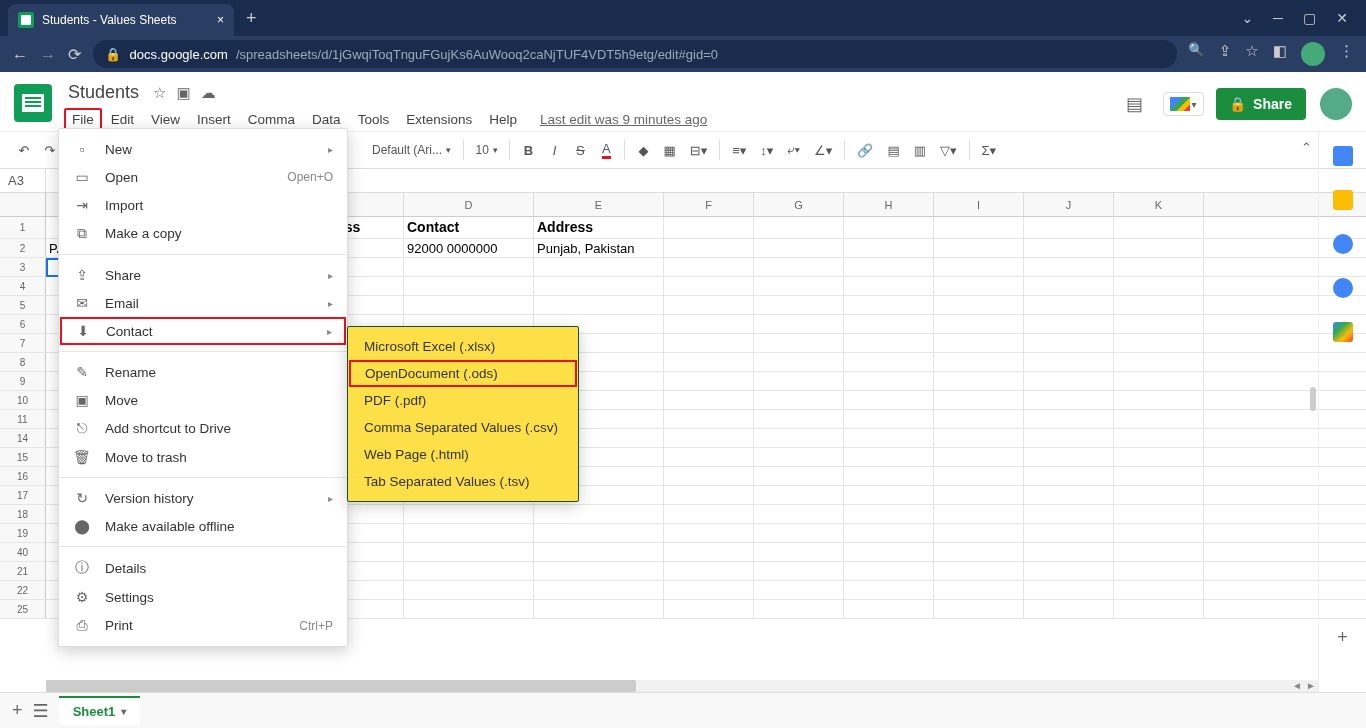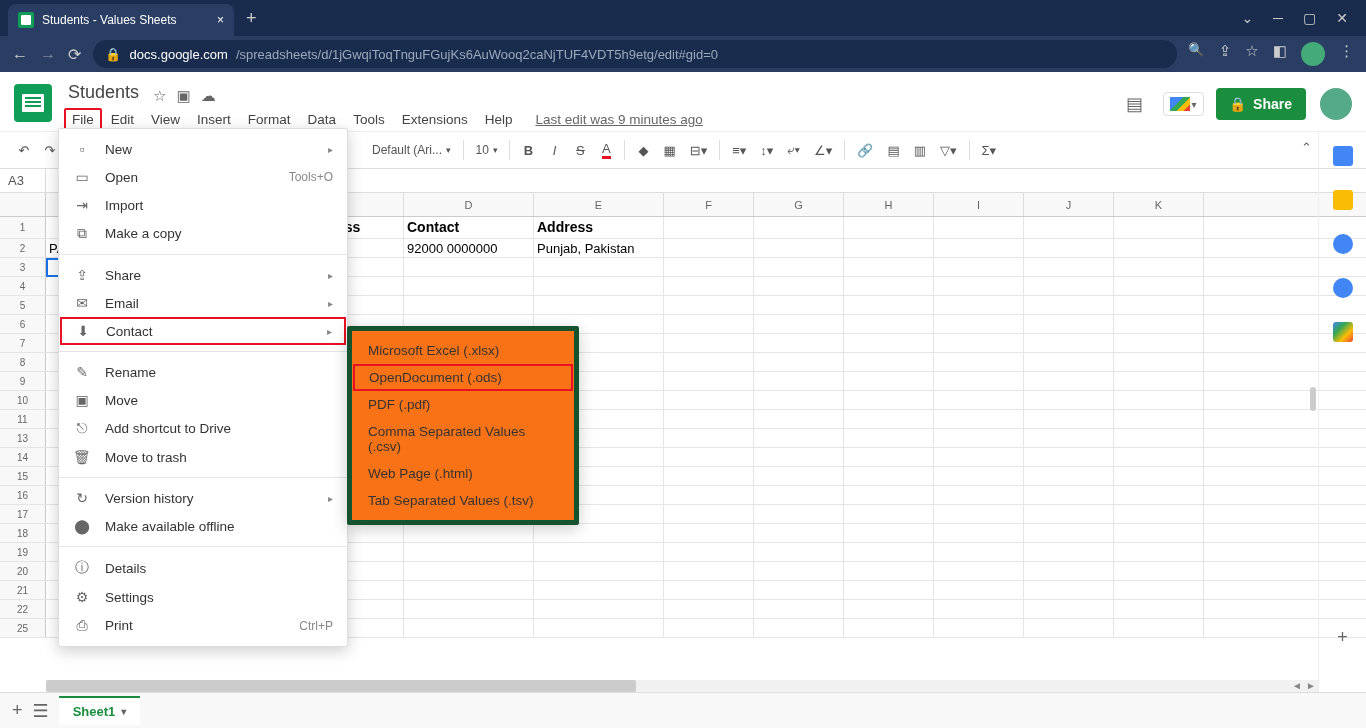--- a/index.html
+++ b/index.html
@@ -17,21 +17,21 @@
 .url-box{flex:1;background:#1a2c4d;border-radius:16px;height:28px;display:flex;align-items:center;padding:0 12px;gap:8px;font-size:13px}
 .url-host{color:#fff}
 .url-path{color:#9ab}
 .addr-icons{display:flex;gap:14px;font-size:15px}
 .avatar{width:24px;height:24px;border-radius:50%;background:#4a7}
 .sheets-header{padding:8px 14px 0;display:flex;align-items:flex-start}
 .sheets-logo{width:38px;height:38px;background:#0f9d58;border-radius:4px;margin-right:12px;margin-top:4px;position:relative}
 .sheets-logo::before{content:"";position:absolute;top:10px;left:8px;right:8px;bottom:10px;background:#fff;border-radius:1px}
 .sheets-logo::after{content:"";position:absolute;top:13px;left:11px;right:11px;height:2px;background:#0f9d58;box-shadow:0 4px 0 #0f9d58,0 8px 0 #0f9d58}
 .title-area{flex:1}
-.title-row{display:flex;align-items:flex-end;gap:10px}
+.title-row{display:flex;align-items:center;gap:10px}
 .doc-title{font-size:18px;color:#444;padding:2px 4px}
 .title-icon{color:#666;font-size:15px;cursor:pointer}
 .menu-bar{display:flex;gap:1px;margin-top:3px;font-size:13.5px;color:#444}
 .menu-item{padding:4px 8px;cursor:pointer}
 .menu-item.active{border:2px solid #e81123;border-radius:2px;padding:2px 6px}
 .last-edit{color:#666;text-decoration:underline;margin-left:14px;cursor:pointer;font-size:13.5px;padding:4px 0}
 .header-right{display:flex;align-items:center;gap:12px;padding-top:8px}
 .hdr-icon{width:32px;height:32px;display:flex;align-items:center;justify-content:center;cursor:pointer;color:#666;font-size:18px}
 .meet-btn{border:1px solid #ddd;border-radius:4px;padding:4px 6px;display:flex;align-items:center;gap:2px;cursor:pointer}
 .meet-icon{width:20px;height:14px;background:linear-gradient(135deg,#4285f4 40%,#34a853 40%,#34a853 60%,#fbbc05 60%,#fbbc05 80%,#ea4335 80%)}
@@ -56,21 +56,21 @@
 .row.header-row{height:22px}
 .row.header-row .row-h{line-height:22px}
 .active-cell{border:2px solid #1a73e8;position:absolute;pointer-events:none}
 .file-menu{position:absolute;left:58px;top:128px;width:290px;background:#fff;border:1px solid #ddd;box-shadow:0 4px 16px rgba(0,0,0,.2);border-radius:2px;padding:6px 0;z-index:100}
 .fm-item{display:flex;align-items:center;padding:6px 14px;font-size:13.5px;color:#333;cursor:pointer;gap:14px}
 .fm-item.highlighted{border:2px solid #e81123;margin:0 1px;padding:4px 12px}
 .fm-icon{width:18px;text-align:center;color:#666;font-size:14px}
 .fm-arrow{margin-left:auto;color:#888;font-size:10px}
 .fm-shortcut{margin-left:auto;color:#888;font-size:12px}
 .fm-sep{height:1px;background:#e5e5e5;margin:6px 0}
-.submenu{position:absolute;left:347px;top:326px;width:232px;background:#f97316;border:5px solid #14532d;box-shadow:0 4px 16px rgba(0,0,0,.2);border-radius:2px;padding:6px 0;z-index:101}
+.submenu{position:absolute;left:347px;top:326px;width:232px;background:#fde047;border:1px solid #14532d;box-shadow:0 4px 16px rgba(0,0,0,.2);border-radius:2px;padding:6px 0;z-index:101}
 .sm-item{padding:6px 16px;font-size:13.5px;color:#333;cursor:pointer}
 .sm-item.highlighted{border:2px solid #e81123;margin:0 1px;padding:4px 14px}
 .sheet-tabs{position:absolute;bottom:0;left:0;right:0;height:36px;border-top:1px solid #ddd;display:flex;align-items:center;padding:0 12px;gap:10px;background:#f8f8f8}
 .st-btn{cursor:pointer;color:#666;font-size:18px}
 .sheet-tab{background:#fff;border-top:2px solid #1a8e3e;padding:6px 14px;font-size:13px;color:#1a8e3e;cursor:pointer;display:flex;align-items:center;gap:6px;font-weight:600}
 .side-panel{position:absolute;right:0;top:130px;bottom:36px;width:48px;border-left:1px solid #eee;display:flex;flex-direction:column;align-items:center;padding-top:16px;gap:24px}
 .sp-icon{width:20px;height:20px;cursor:pointer;border-radius:3px}
 .hscroll{position:absolute;bottom:36px;left:46px;right:48px;height:12px;background:#f1f1f1;display:flex}
 .hscroll-thumb{width:590px;height:12px;background:#ccc;border-radius:2px}
 .hscroll-arrow{width:14px;text-align:center;color:#888;font-size:10px;cursor:pointer}
@@ -120,21 +120,21 @@
       <span class="doc-title">Students</span>
       <span class="title-icon">☆</span>
       <span class="title-icon">▣</span>
       <span class="title-icon">☁</span>
     </div>
     <div class="menu-bar">
       <span class="menu-item active">File</span>
       <span class="menu-item">Edit</span>
       <span class="menu-item">View</span>
       <span class="menu-item">Insert</span>
-      <span class="menu-item">Format</span>
+      <span class="menu-item">Comma</span>
       <span class="menu-item">Data</span>
       <span class="menu-item">Tools</span>
       <span class="menu-item">Extensions</span>
       <span class="menu-item">Help</span>
       <span class="last-edit">Last edit was 9 minutes ago</span>
     </div>
   </div>
   <div class="header-right">
     <div class="hdr-icon">▤</div>
     <div class="meet-btn">
@@ -365,34 +365,20 @@
         <div class="cell" style="width: 130px;"></div>
         <div class="cell" style="width: 130px;"></div>
         <div class="cell" style="width: 90px;"></div>
         <div class="cell" style="width: 90px;"></div>
         <div class="cell" style="width: 90px;"></div>
         <div class="cell" style="width: 90px;"></div>
         <div class="cell" style="width: 90px;"></div>
         <div class="cell" style="width: 90px;"></div>
       </div>
       <div class="row">
-        <div class="row-h">13</div>
-        <div class="cell" style="width: 98px;"></div>
-        <div class="cell" style="width: 130px;"></div>
-        <div class="cell" style="width: 130px;"></div>
-        <div class="cell" style="width: 130px;"></div>
-        <div class="cell" style="width: 130px;"></div>
-        <div class="cell" style="width: 90px;"></div>
-        <div class="cell" style="width: 90px;"></div>
-        <div class="cell" style="width: 90px;"></div>
-        <div class="cell" style="width: 90px;"></div>
-        <div class="cell" style="width: 90px;"></div>
-        <div class="cell" style="width: 90px;"></div>
-      </div>
-      <div class="row">
         <div class="row-h">14</div>
         <div class="cell" style="width: 98px;"></div>
         <div class="cell" style="width: 130px;"></div>
         <div class="cell" style="width: 130px;"></div>
         <div class="cell" style="width: 130px;"></div>
         <div class="cell" style="width: 130px;"></div>
         <div class="cell" style="width: 90px;"></div>
         <div class="cell" style="width: 90px;"></div>
         <div class="cell" style="width: 90px;"></div>
         <div class="cell" style="width: 90px;"></div>
@@ -463,21 +449,21 @@
         <div class="cell" style="width: 130px;"></div>
         <div class="cell" style="width: 130px;"></div>
         <div class="cell" style="width: 90px;"></div>
         <div class="cell" style="width: 90px;"></div>
         <div class="cell" style="width: 90px;"></div>
         <div class="cell" style="width: 90px;"></div>
         <div class="cell" style="width: 90px;"></div>
         <div class="cell" style="width: 90px;"></div>
       </div>
       <div class="row">
-        <div class="row-h">20</div>
+        <div class="row-h">40</div>
         <div class="cell" style="width: 98px;"></div>
         <div class="cell" style="width: 130px;"></div>
         <div class="cell" style="width: 130px;"></div>
         <div class="cell" style="width: 130px;"></div>
         <div class="cell" style="width: 130px;"></div>
         <div class="cell" style="width: 90px;"></div>
         <div class="cell" style="width: 90px;"></div>
         <div class="cell" style="width: 90px;"></div>
         <div class="cell" style="width: 90px;"></div>
         <div class="cell" style="width: 90px;"></div>
@@ -532,21 +518,21 @@
 
 <div class="file-menu">
   <div class="fm-item">
       <span class="fm-icon">▫</span>
       <span>New</span>
       <span class="fm-arrow">▸</span>
     </div>
   <div class="fm-item">
       <span class="fm-icon">▭</span>
       <span>Open</span>
-      <span class="fm-shortcut">Tools+O</span>
+      <span class="fm-shortcut">Open+O</span>
     </div>
   <div class="fm-item">
       <span class="fm-icon">⇥</span>
       <span>Import</span>
     </div>
   <div class="fm-item">
       <span class="fm-icon">⧉</span>
       <span>Make a copy</span>
     </div>
   <div class="fm-sep"></div>

